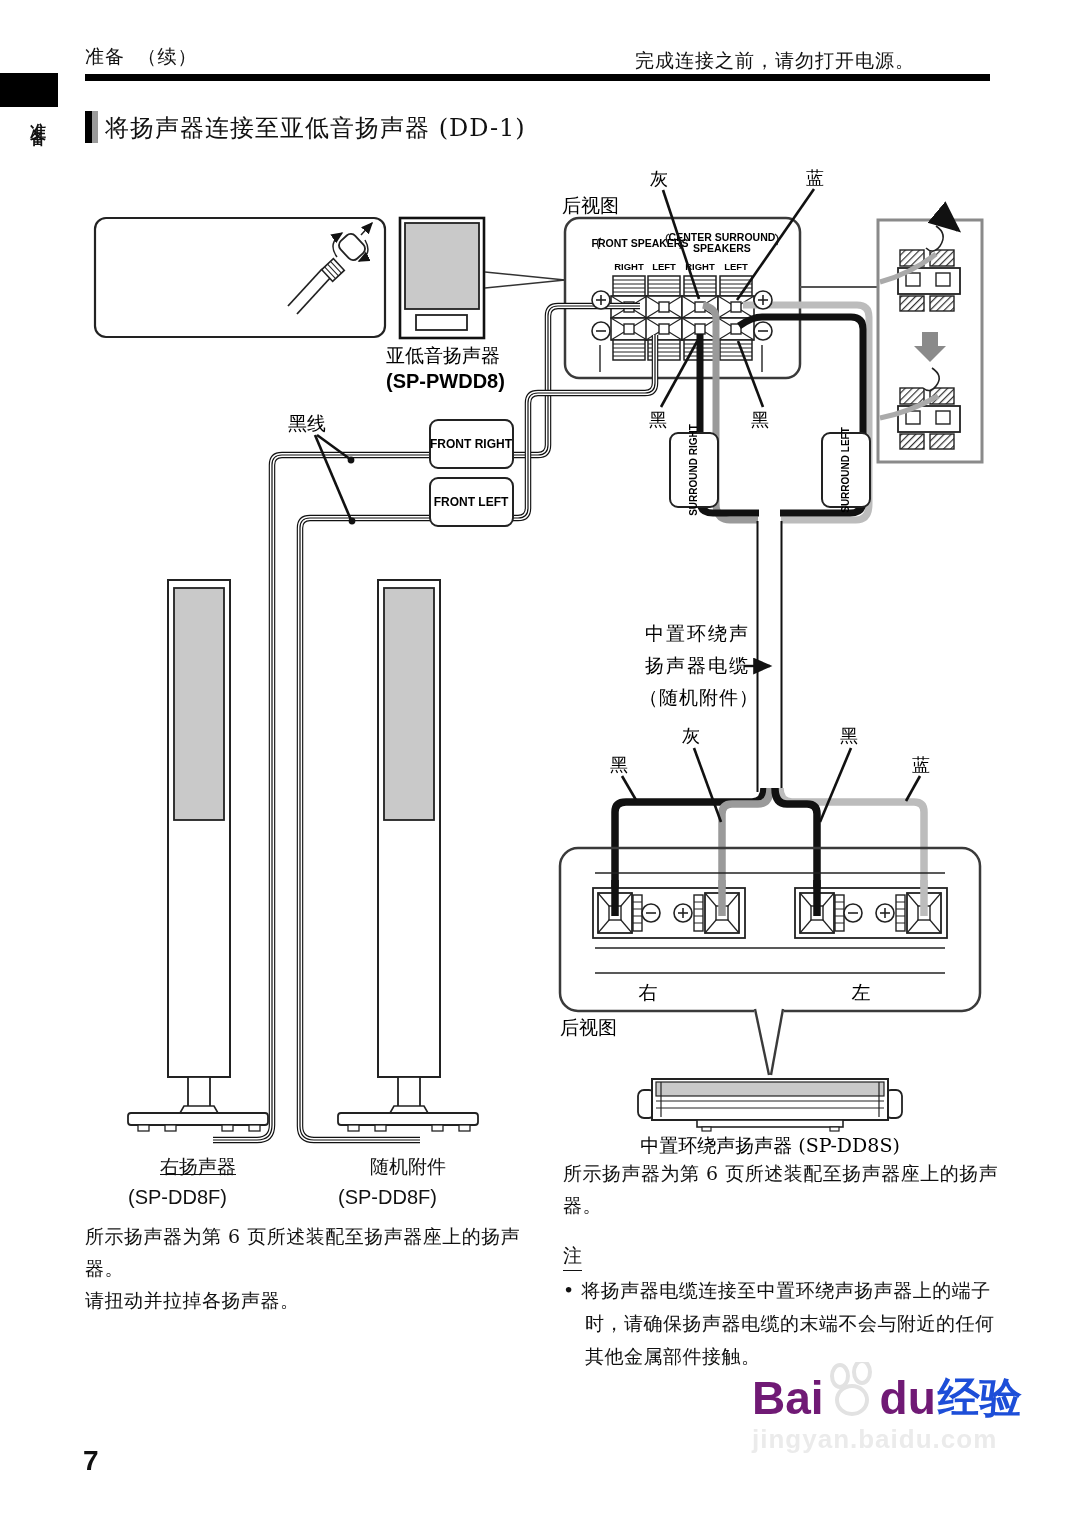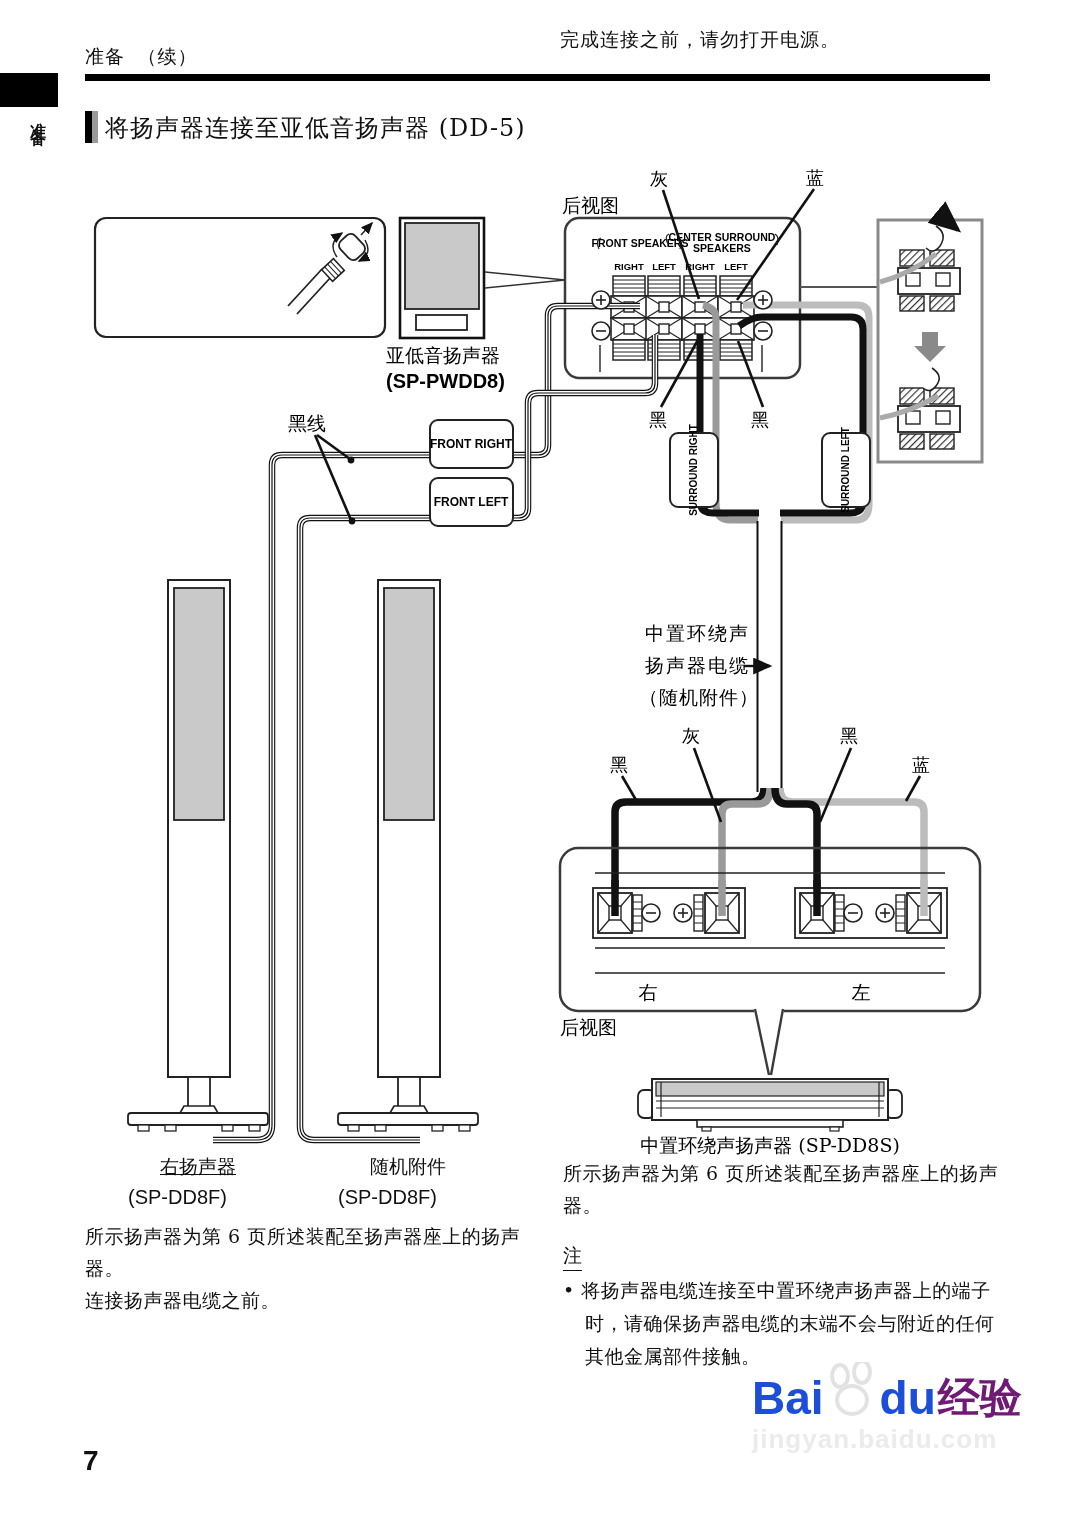--- a/index.html
+++ b/index.html
@@ -13,53 +13,53 @@
   .cap{font-size:19px;text-align:center;}
   .model{font-size:20px;font-family:"Liberation Sans",sans-serif;}
   #rule{background:#000;height:7px;}
   #side-tab{background:#000;}
   #side-label{writing-mode:vertical-rl;font-size:16px;font-weight:bold;letter-spacing:7px;}
   #title-bar-black{background:#000;width:7px;height:32px;}
   #title-bar-gray{background:#9a9a9a;width:6px;height:32px;}
   #page-title{font-size:24px;letter-spacing:1px;}
   #note-head{font-size:19px;border-bottom:1.6px solid #111;padding-bottom:1px;}
   #pagenum{font-size:28px;font-weight:bold;font-family:"Liberation Sans",sans-serif;}
-  .wm{color:#1d4ed8;font-family:"Liberation Sans",sans-serif;font-weight:bold;}
+  .wm{color:#701a75;font-family:"Liberation Sans",sans-serif;font-weight:bold;}
   #wm-row{display:flex;align-items:flex-end;gap:2px;}
   .wm-big{font-size:46px;line-height:40px;}
-  .wm-cn{font-size:42px;line-height:40px;color:#701a75;}
+  .wm-cn{font-size:42px;line-height:40px;color:#1d4ed8;}
   #wm-url{font-size:26px;letter-spacing:1px;color:#ebebeb;margin-top:6px;}
   svg text{font-family:"DejaVu Serif",serif;}
   svg text.eng{font-family:"Liberation Sans",sans-serif;font-weight:bold;}
 </style>
 </head>
 <body>
 
 <div class="abs hdr cjk" style="left:85px;top:44px;">准备 （续）</div>
-<div class="abs hdr cjk" style="left:560px;top:27px;width:430px;text-align:left;">完成连接之前，请勿打开电源。</div>
+<div class="abs hdr cjk" style="left:560px;top:48px;width:430px;text-align:center;">完成连接之前，请勿打开电源。</div>
 <div id="rule" class="abs" style="left:85px;top:74px;width:905px;"></div>
 <div id="side-tab" class="abs" style="left:0;top:73px;width:58px;height:34px;"></div>
 <div id="side-label" class="abs cjk" style="left:27px;top:110px;">准备</div>
 
 <div id="title-bar-black" class="abs" style="left:85px;top:111px;"></div>
 <div id="title-bar-gray" class="abs" style="left:92px;top:111px;"></div>
-<div id="page-title" class="abs cjk" style="left:105px;top:112px;">将扬声器连接至亚低音扬声器 (DD-5)</div>
+<div id="page-title" class="abs cjk" style="left:105px;top:112px;">将扬声器连接至亚低音扬声器 (DD-1)</div>
 
 <div class="abs boxtxt cjk" style="left:104px;top:230px;">连接扬声器电缆之前，</div>
 <div class="abs boxtxt cjk" style="left:104px;top:262px;">请扭动并拉掉各扬声器</div>
 <div class="abs boxtxt cjk" style="left:104px;top:294px;">电缆末端的绝缘体。</div>
 
 <div class="abs cap cjk" style="left:128px;top:1154px;width:140px;text-decoration:underline;">右扬声器</div>
 <div class="abs model" style="left:128px;top:1186px;width:140px;">(SP-DD8F)</div>
 <div class="abs cap cjk" style="left:338px;top:1154px;width:140px;">随机附件</div>
 <div class="abs model" style="left:338px;top:1186px;width:140px;">(SP-DD8F)</div>
 
 <div class="abs para cjk" style="left:85px;top:1224px;">所示扬声器为第 6 页所述装配至扬声器座上的扬声</div>
 <div class="abs para cjk" style="left:85px;top:1256px;">器。</div>
-<div class="abs para cjk" style="left:85px;top:1288px;">连接扬声器电缆之前。</div>
+<div class="abs para cjk" style="left:85px;top:1288px;">请扭动并拉掉各扬声器。</div>
 
 <div class="abs para cjk" style="left:563px;top:1161px;">所示扬声器为第 6 页所述装配至扬声器座上的扬声</div>
 <div class="abs para cjk" style="left:563px;top:1193px;">器。</div>
 
 <div id="note-head" class="abs cjk" style="left:563px;top:1243px;">注</div>
 <div class="abs para cjk" style="left:563px;top:1278px;">• 将扬声器电缆连接至中置环绕声扬声器上的端子</div>
 <div class="abs para cjk" style="left:585px;top:1311px;">时，请确保扬声器电缆的末端不会与附近的任何</div>
 <div class="abs para cjk" style="left:585px;top:1344px;">其他金属部件接触。</div>
 
 <div id="pagenum" class="abs" style="left:83px;top:1445px;">7</div>

